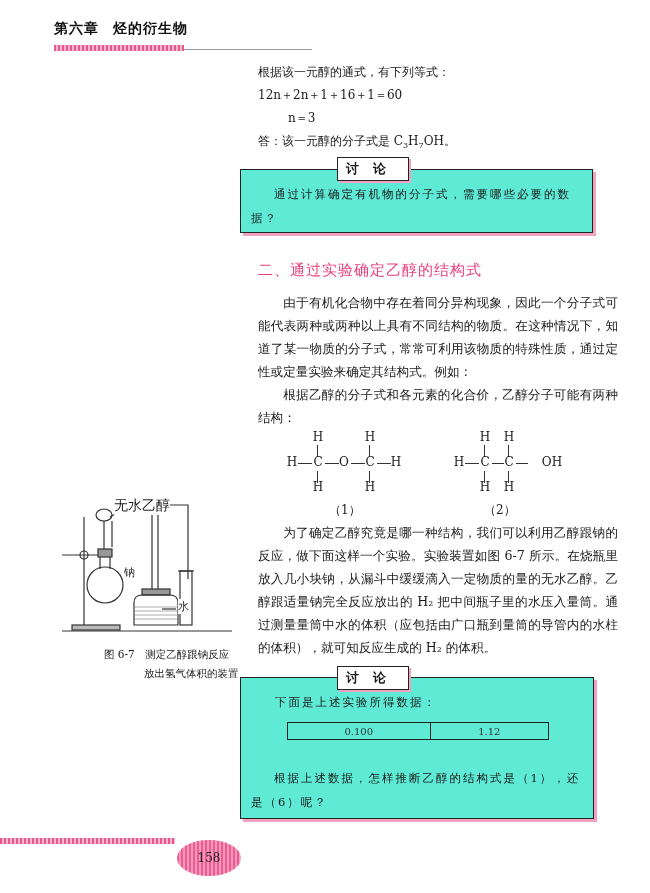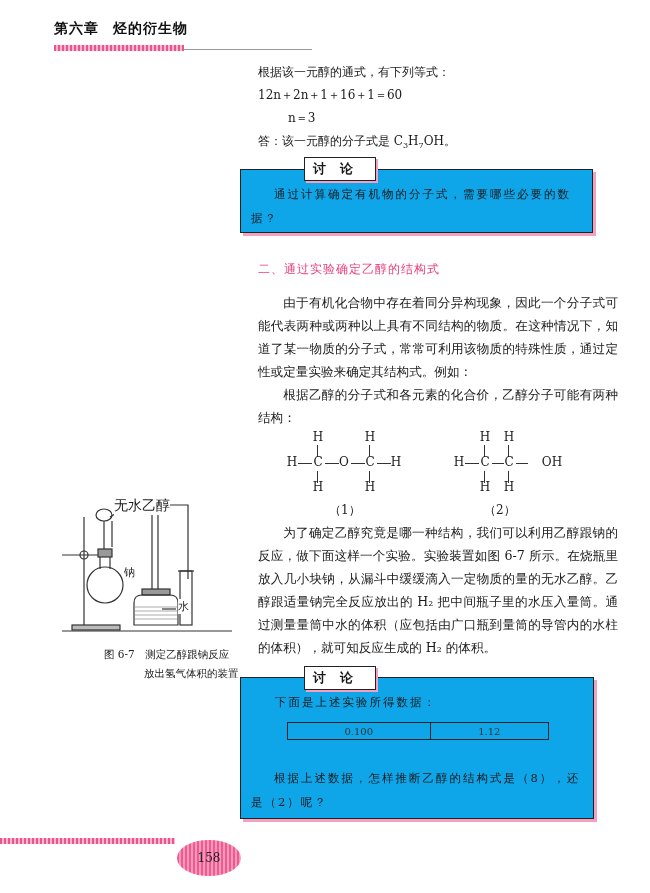--- a/index.html
+++ b/index.html
@@ -18,33 +18,33 @@
       background: repeating-linear-gradient(90deg, #e8558f 0 2px, #f7b7cf 2px 4px);
     }
     .header-rule { left: 184px; top: 49px; width: 128px; height: 1px; background: #999; }
 
     .line { font-size: 12px; line-height: 20px; white-space: nowrap; }
     .body-text { font-size: 12.6px; line-height: 23px; }
     .para { left: 258px; width: 360px; text-align: justify; }
     .indent { text-indent: 2em; }
 
     .discuss-box {
-      border: 1.5px solid #222; background: #0ea5e9;
+      border: 1.5px solid #222; background: #5eead4;
       box-shadow: 3px 3px 0 #f2a2c0;
     }
     .discuss-tab {
       border: 1.5px solid #222; background: #fff; text-align: center;
       font-family: "DejaVu Sans", sans-serif; font-weight: bold; font-size: 13px;
-      letter-spacing: 14px; line-height: 22px; box-shadow: 2px 2px 0 #f2a2c0;
+      letter-spacing: 14px; line-height: 22px; box-shadow: 2px 2px 0 #f2a2c0; margin-left: 33px;
     }
     .discuss-text { font-size: 11.5px; letter-spacing: 2px; line-height: 24px; }
 
     .section-heading {
       left: 258px; top: 261px; font-family: "DejaVu Sans", sans-serif;
-      font-size: 12px; color: #e83e7b; letter-spacing: 1px;
+      font-size: 15px; color: #e83e7b; letter-spacing: 1px;
     }
 
     .formula { font-size: 12px; font-family: "DejaVu Serif", serif; }
     .formula .atom { position: absolute; width: 14px; text-align: center; }
     .formula .bond-h { position: absolute; height: 1px; background: #333; }
     .formula .bond-v { position: absolute; width: 1px; background: #333; }
     .formula .lbl { position: absolute; font-size: 12px; }
 
     .fig-caption { font-size: 10.5px; line-height: 19px; color: #222; }
 
@@ -179,18 +179,18 @@
 <div class="abs discuss-box" style="left:240px; top:677px; width:352px; height:140px;">
   <div class="discuss-text" style="position:absolute; left:34px; top:12px;">下面是上述实验所得数据：</div>
   <table class="data-table" style="position:absolute; left:46px; top:44px; width:262px;">
     <tbody>
     <tr>
       <td>0.100</td>
       <td>1.12</td>
     </tr>
   </tbody>
     </table>
-  <div class="discuss-text" style="position:absolute; left:10px; top:88px; width:335px; text-indent:2em;">根据上述数据，怎样推断乙醇的结构式是（8），还是（2）呢？</div>
+  <div class="discuss-text" style="position:absolute; left:10px; top:88px; width:335px; text-indent:2em;">根据上述数据，怎样推断乙醇的结构式是（1），还是（6）呢？</div>
 </div>
 <div class="abs discuss-tab" style="left:304px; top:666px; width:70px; height:22px;">讨论</div>
 
 <div class="abs page-stripe"></div>
 <div class="abs page-oval">158</div>
 
 </body></html>

